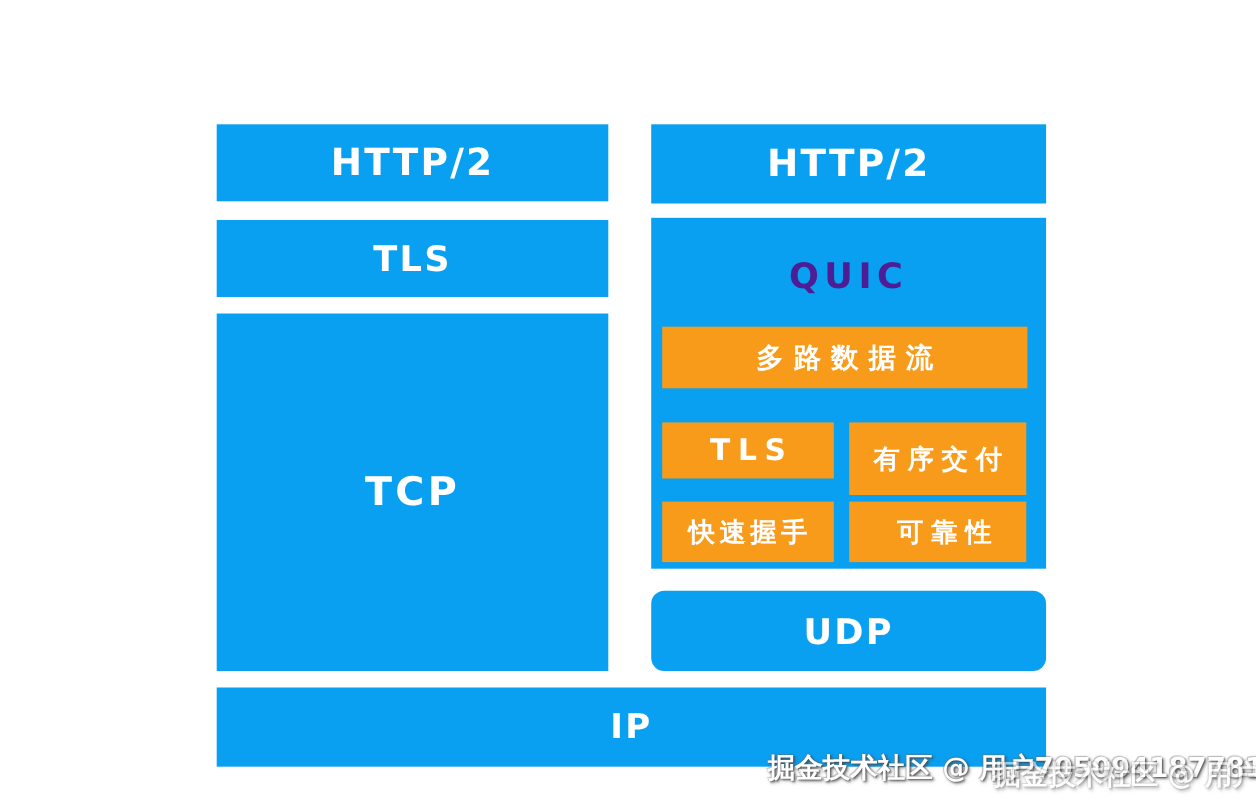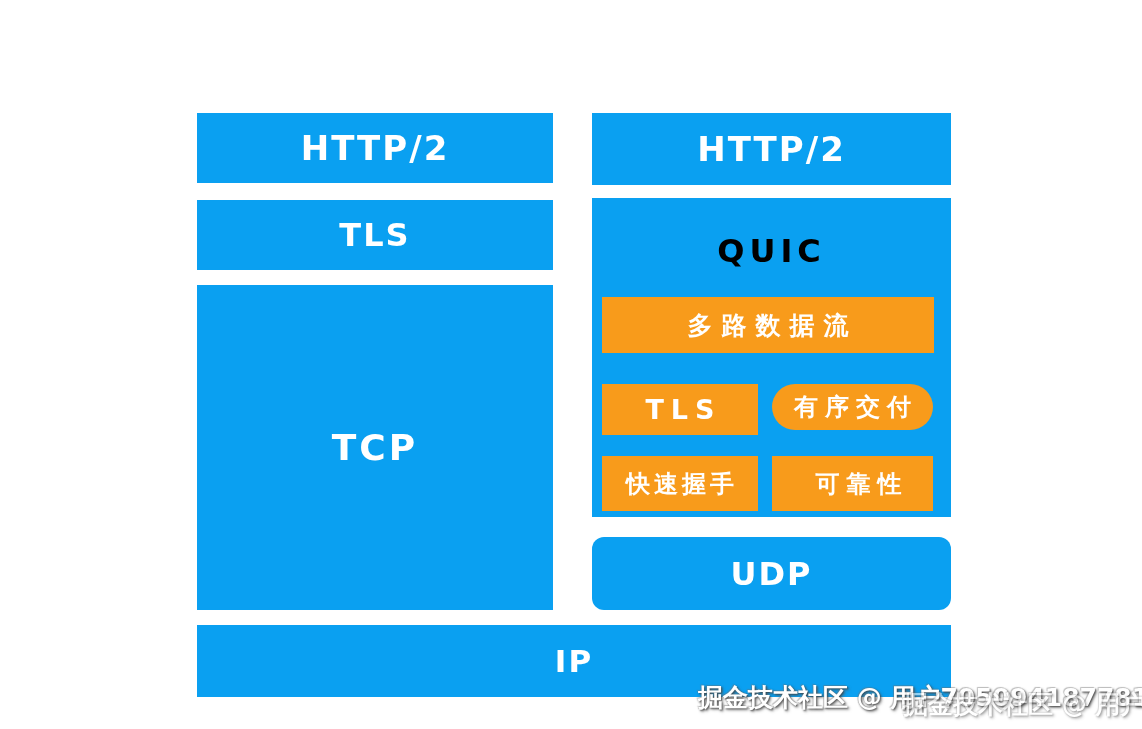--- a/index.html
+++ b/index.html
@@ -34,26 +34,26 @@
   .http2 { left: 197px; top: 113px; width: 356px; height: 70px; }
   .tlsL  { left: 197px; top: 200px; width: 356px; height: 70px; }
   .tcp   { left: 197px; top: 285px; width: 356px; height: 325px; font-size: 36px; letter-spacing: 3px; }
 
   
   .http3 { left: 592px; top: 113px; width: 359px; height: 72px; }
   .quic  { left: 592px; top: 198px; width: 359px; height: 319px; display: block; }
   .quic-label {
     position: absolute; left: 0; top: 0; width: 100%; height: 105px;
     display: flex; align-items: center; justify-content: center;
-    font-size: 32px; letter-spacing: 5px; font-weight: bold; color: #000000;
+    font-size: 32px; letter-spacing: 5px; font-weight: bold; color: #4c1d95;
   }
   
   .multiplex   { left: 602px; top: 284px; width: 332px; height: 56px; font-size: 25px; letter-spacing: 9px; padding-left: 9px; }
   .tlsO        { left: 602px; top: 371px; width: 156px; height: 51px; font-size: 27px; letter-spacing: 7px; padding-left: 7px; }
-  .ordered     { left: 772px; top: 371px; width: 161px; height: 46px; font-size: 24px; letter-spacing: 7px; padding-left: 7px; border-radius: 23px; }
+  .ordered     { left: 772px; top: 371px; width: 161px; height: 66px; font-size: 24px; letter-spacing: 7px; padding-left: 7px; }
   .handshake   { left: 602px; top: 443px; width: 156px; height: 55px; font-size: 24px; letter-spacing: 4px; padding-left: 4px; }
   .reliability { left: 772px; top: 443px; width: 161px; height: 55px; font-size: 24px; letter-spacing: 7px; padding-left: 19px; }
 
   .udp { left: 592px; top: 537px; width: 359px; height: 73px; border-radius: 12px; }
   .ip  { left: 197px; top: 625px; width: 754px; height: 72px; font-size: 31px; letter-spacing: 2px; }
 
   
   .watermark {
     position: absolute;
     color: #ffffff;

